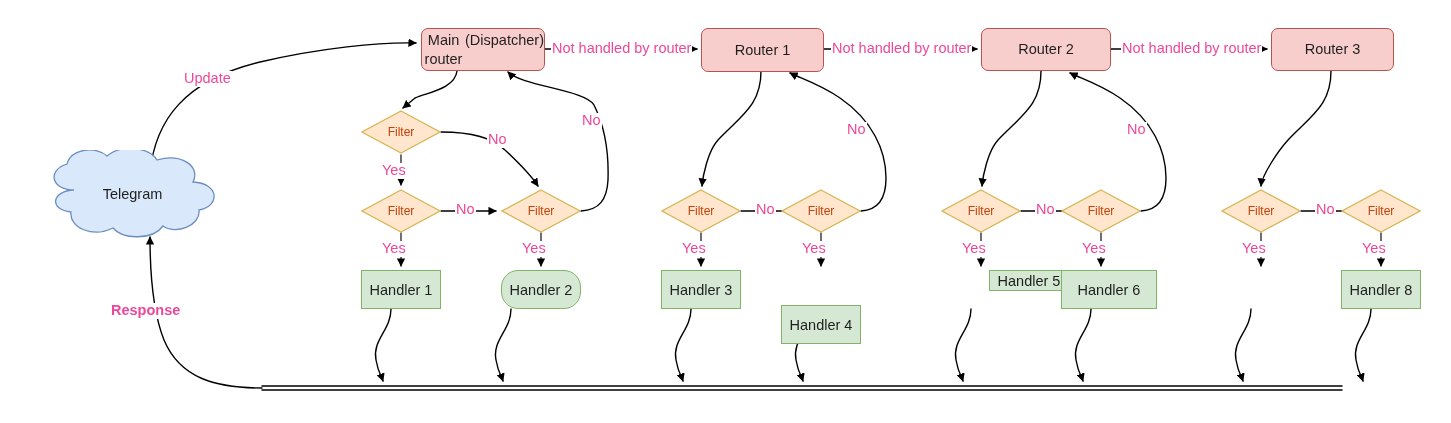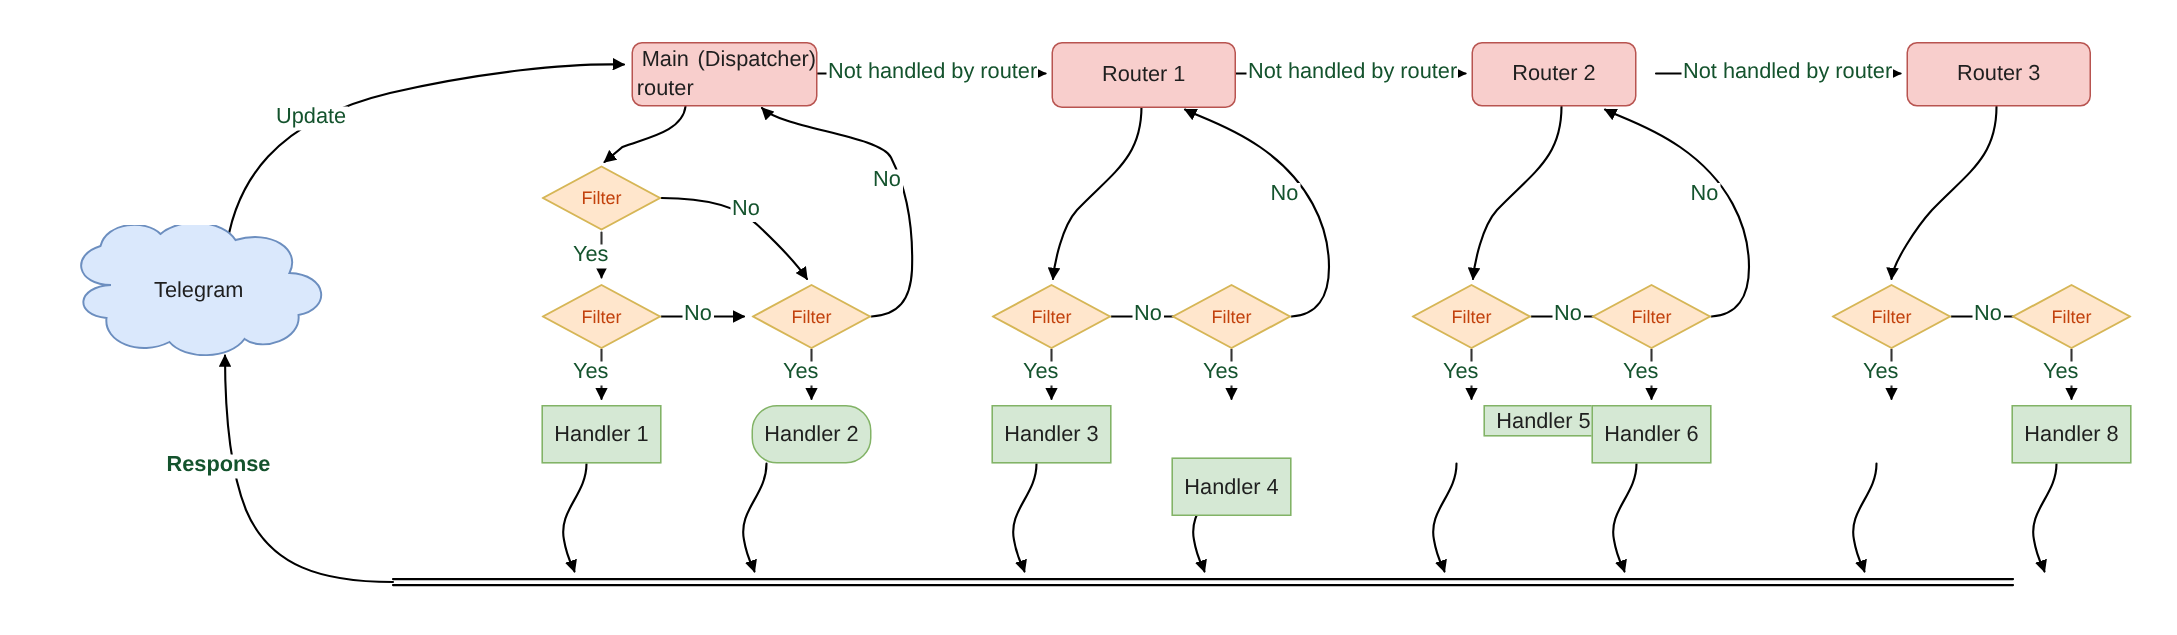--- a/index.html
+++ b/index.html
@@ -31,21 +31,21 @@
     font-size:12px;color:#c2410c;pointer-events:none;
   }
   .cloud{position:absolute;}
   .cloud-label{
     position:absolute;left:0;top:0;width:100%;height:100%;
     display:flex;align-items:center;justify-content:center;
     font-size:14.5px;color:#1f1f1f;pointer-events:none;
   }
   .edge-label{
     position:absolute;
-    font-size:14.5px;color:#14532d;
+    font-size:14.5px;color:#ec4899;
     background:#ffffff;
     white-space:nowrap;
     line-height:1.1;
     padding:0 1px;
   }
 </style>
 </head>
 <body>
 
 <div id="stage">
@@ -133,21 +133,21 @@
     <div style="display:flex;flex-direction:row;">
       <span>Main router</span>
       <span>(Dispatcher)</span>
     </div>
   </div>
 
   <div class="node router" style="left:701px;top:28px;width:123px;height:44px;">
     <span>Router 1</span>
   </div>
 
-  <div class="node router" style="left:981px;top:28px;width:110px;height:43px;text-align:center;">
+  <div class="node router" style="left:981px;top:28px;width:130px;height:43px;text-align:center;">
     <span>Router 2</span>
   </div>
 
   <div class="node router" style="left:1271px;top:28px;width:123px;height:43px;">
     <span>Router 3</span>
   </div>
 
   <div class="diamond-wrap" style="left:361px;top:110px;width:80px;height:44px;">
     <svg width="80" height="44" viewBox="0 0 80 44" xmlns="http://www.w3.org/2000/svg">
       <polygon points="40,1 79,22 40,43 1,22" fill="#ffe6cc" stroke="#d6b656" stroke-width="1.3"></polygon>
@@ -219,21 +219,21 @@
   </div>
   <div class="node handler" style="left:661px;top:270px;width:80px;height:39px;">
     <span>Handler 3</span>
   </div>
   <div class="node handler" style="left:781px;top:270px;width:80px;height:39px;margin-top:35px;">
     <span>Handler 4</span>
   </div>
   <div class="node handler" style="left:941px;top:270px;width:80px;height:21px;margin-left:48px;">
     <span>Handler 5</span>
   </div>
-  <div class="node handler" style="left:1061px;top:270px;width:80px;height:39px;">
+  <div class="node handler" style="left:1061px;top:270px;width:96px;height:39px;">
     <span>Handler 6</span>
   </div>
   <div class="node handler" style="left:1341px;top:270px;width:80px;height:39px;">
     <span>Handler 8</span>
   </div>
 
   <div class="edge-label" style="left:183px;top:71px;">Update</div>
   <div class="edge-label" style="left:110px;top:303px;font-weight:bold;">Response</div>
 
   <div class="edge-label" style="left:551px;top:41px;">Not handled by router</div>

